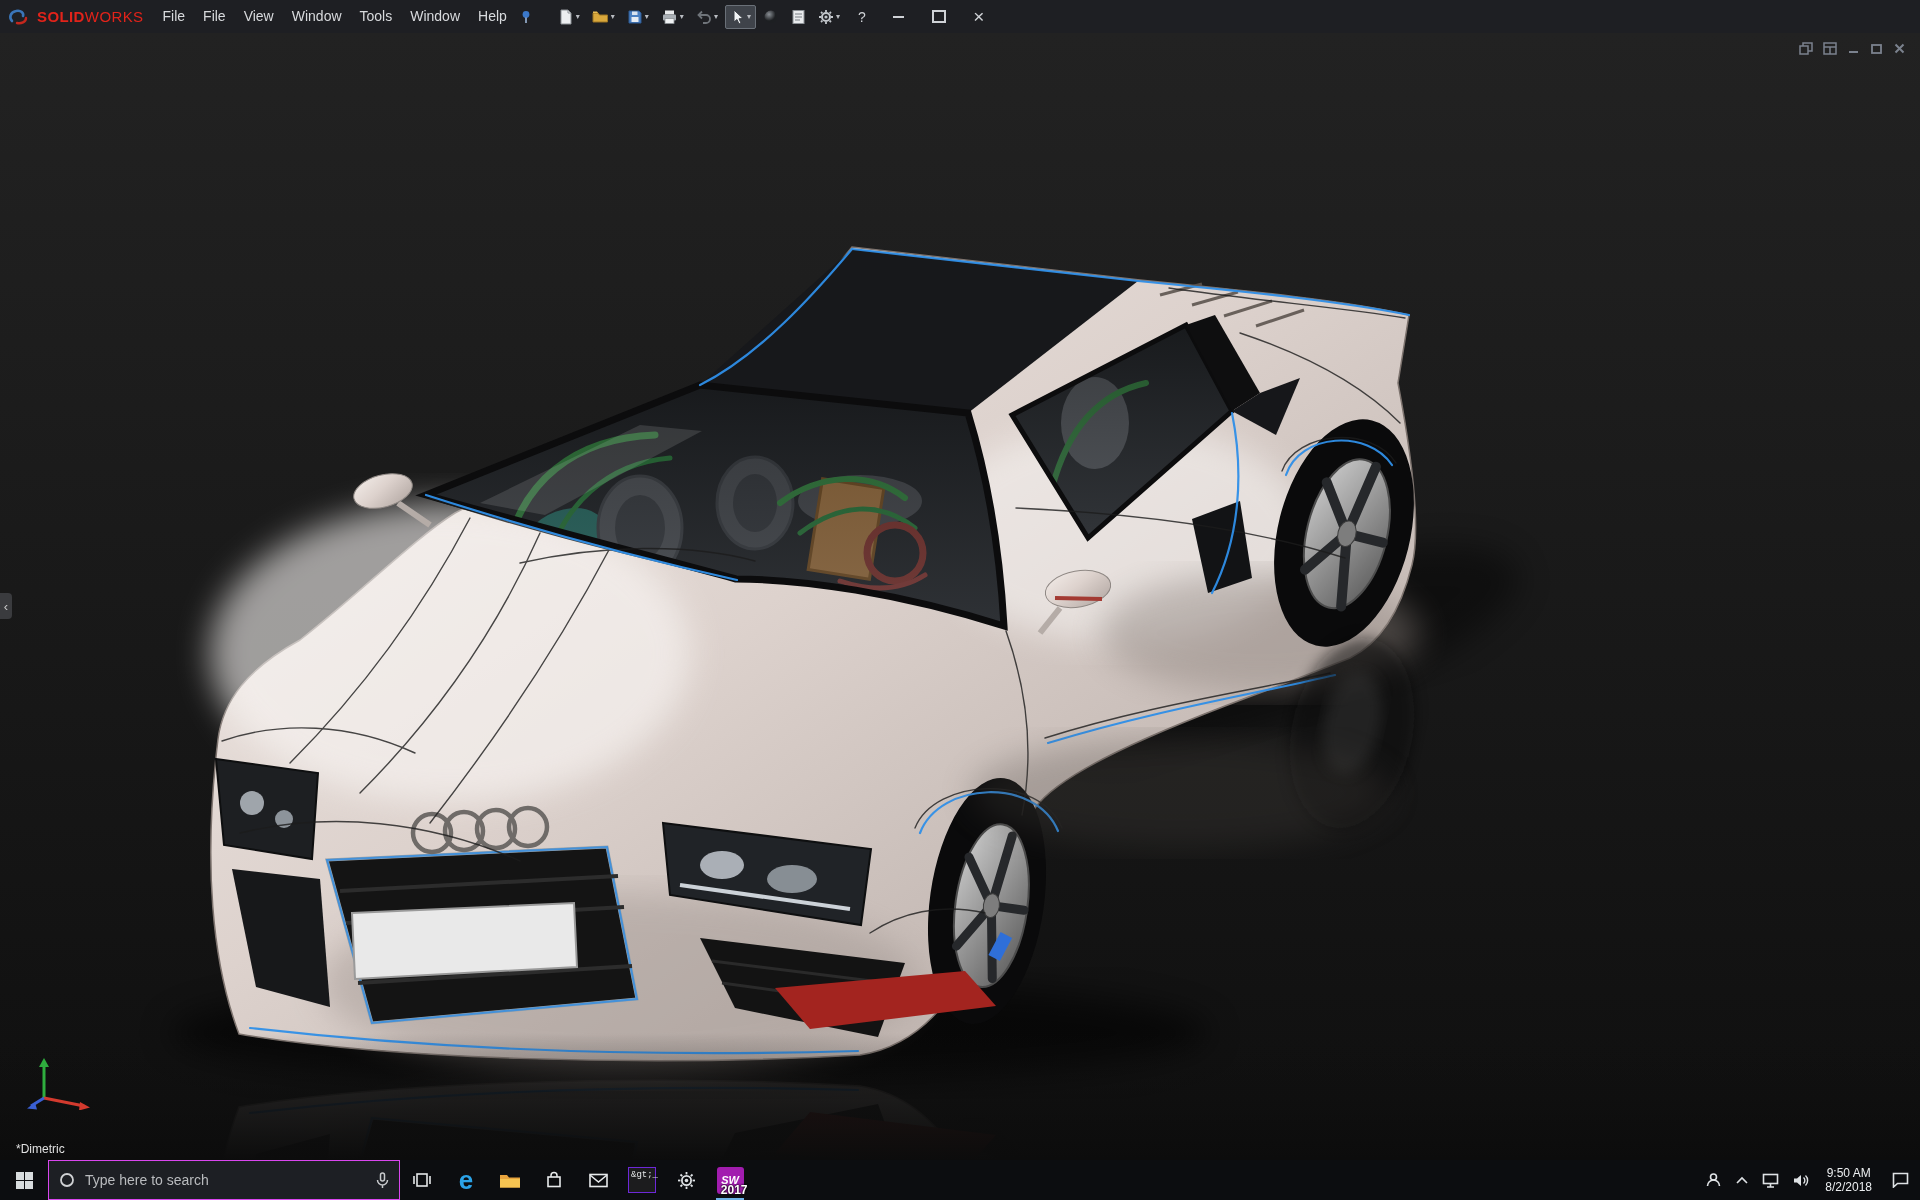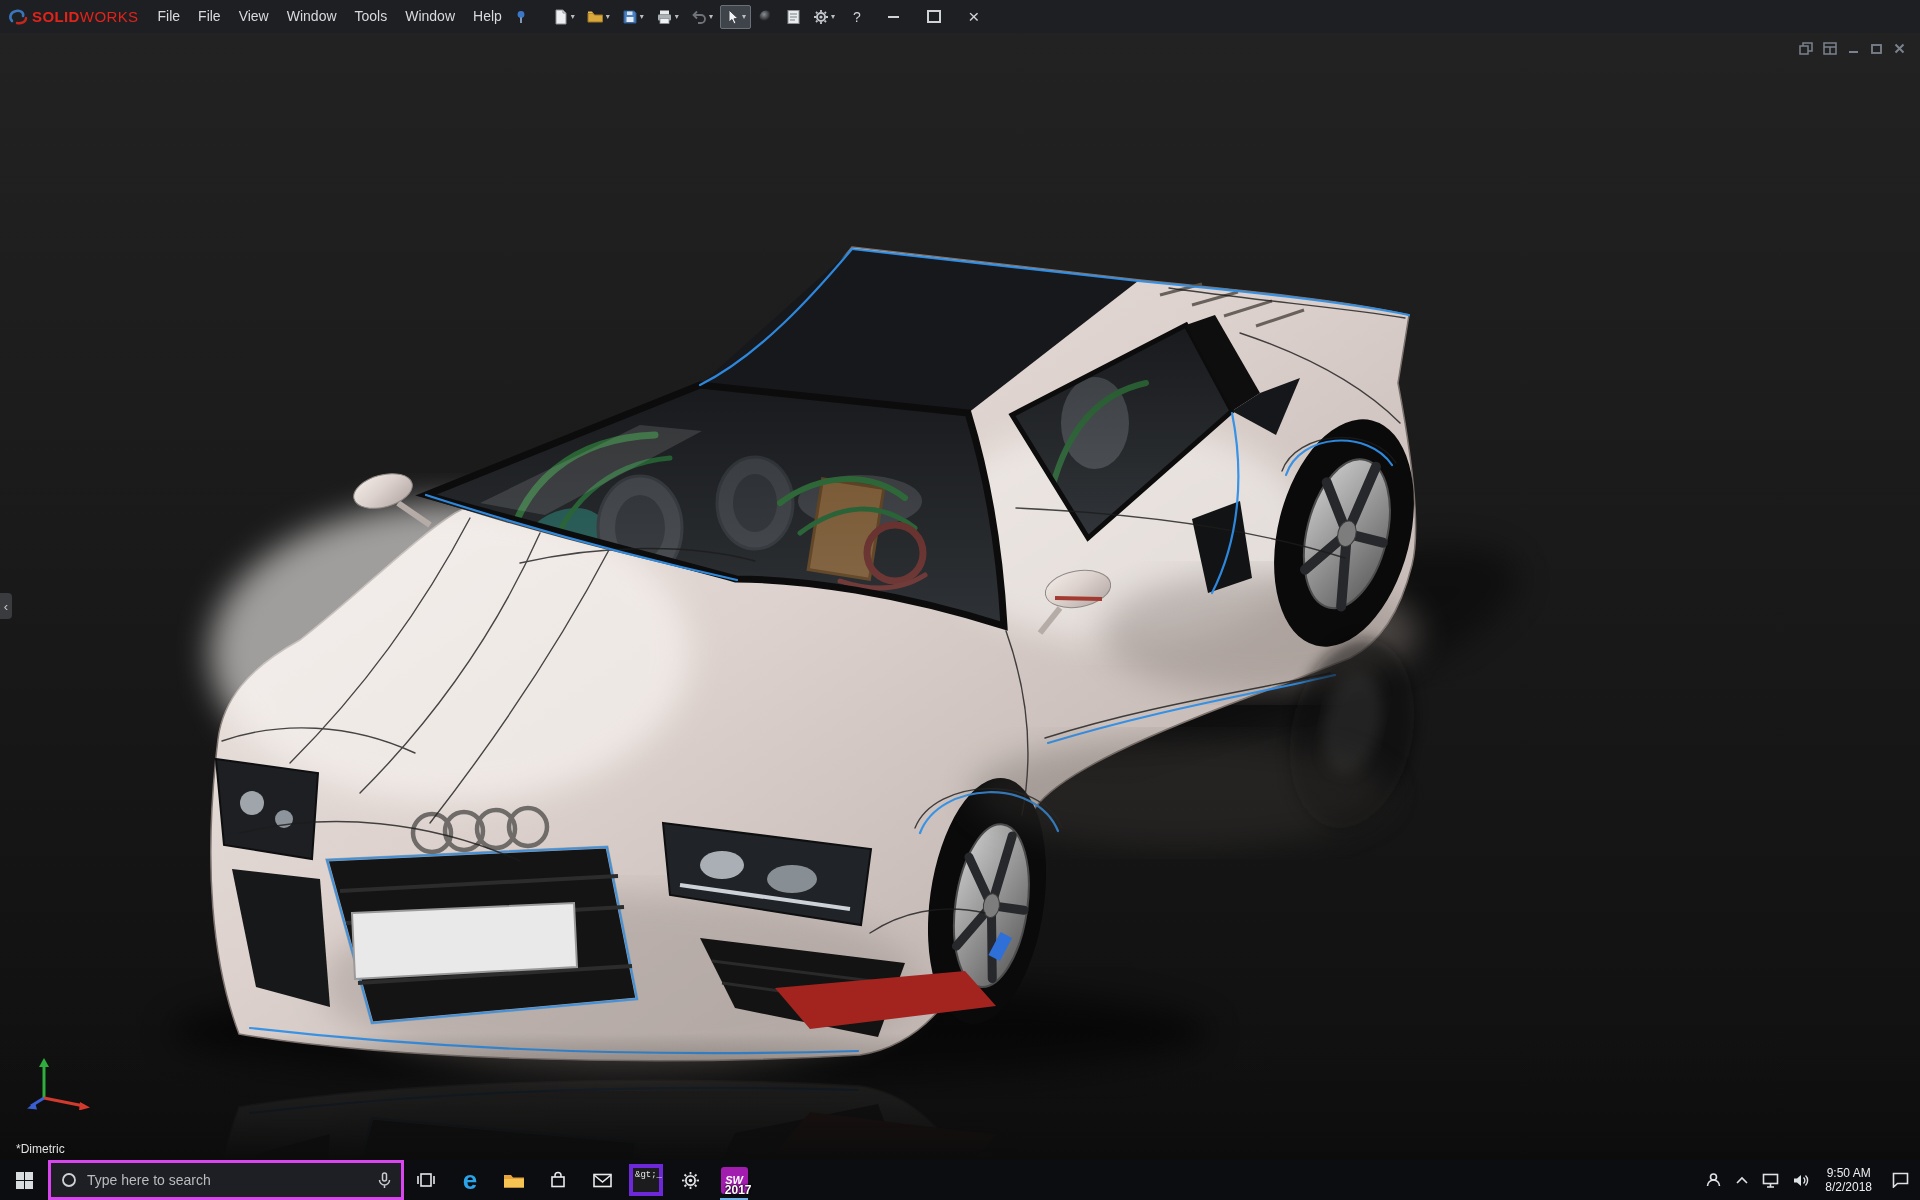--- a/index.html
+++ b/index.html
@@ -1,19 +1,19 @@
 <!DOCTYPE html>
 <html><head>
 <meta charset="utf-8">
 <style>
   html,body{margin:0;padding:0;width:1920px;height:1200px;overflow:hidden;background:#000;
     font-family:"Liberation Sans",sans-serif;-webkit-font-smoothing:antialiased;}
   .menubar{position:absolute;top:0;left:0;right:0;height:33px;background:#1e1f23;display:flex;
     align-items:center;color:#d8dadd;z-index:20;font-size:14px;}
-  .logo{display:flex;align-items:center;padding:0 10px 0 8px;}
+  .logo{display:flex;align-items:center;gap:5px;padding:0 10px 0 8px;}
   .logo .sw-bold{color:#e2231a;font-weight:700;letter-spacing:.4px;font-size:15px;}
   .logo .sw-light{color:#e2231a;font-weight:400;letter-spacing:.4px;font-size:15px;}
   .mb-item{padding:0 9px;line-height:33px;cursor:default;}
   .pin{margin:0 10px 0 4px;display:flex;align-items:center;}
   .tbar{display:flex;align-items:center;gap:2px;margin-left:10px;}
   .tb-btn{display:flex;align-items:center;gap:2px;padding:3px 4px;border:1px solid transparent;border-radius:2px;}
   .tb-btn.active{background:#3f434a;border-color:#6a7078;}
   .caret{font-size:8px;color:#b9bcc1;line-height:1;}
   .mb-title{flex:1;text-align:center;font-size:13px;color:#d4d6d9;white-space:nowrap;}
   .mb-right{display:flex;align-items:center;}
@@ -27,21 +27,21 @@
   .viewport svg.scene{position:absolute;inset:0;}
   .mdi{position:absolute;top:9px;right:14px;display:flex;gap:10px;align-items:center;z-index:5;}
   .mdi .mdi-btn{opacity:.85;}
   .triad{position:absolute;left:26px;bottom:46px;z-index:5;}
   .view-label{position:absolute;left:16px;bottom:4px;color:#e0e0e0;font-size:12px;z-index:5;}
   .edge-tab{position:absolute;left:0;top:560px;width:12px;height:26px;background:#3a3b3e;
     border-radius:0 4px 4px 0;color:#c9c9c9;font-size:13px;display:flex;align-items:center;justify-content:center;z-index:5;}
   .taskbar{position:absolute;left:0;right:0;bottom:0;height:40px;background:#0c0d10;display:flex;
     align-items:stretch;z-index:30;color:#e6e8ea;}
   .tb-start{width:48px;display:flex;align-items:center;justify-content:center;}
-  .tb-search{width:330px;background:#1d1f24;border:3px solid #d946ef;display:flex;align-items:center;
+  .tb-search{width:330px;background:#1d1f24;border:1px solid #d946ef;display:flex;align-items:center;
     gap:8px;padding:0 10px;}
   .tb-search input{background:transparent;border:none;outline:none;color:#c9cbce;font-size:14px;
     font-family:"Liberation Sans",sans-serif;flex:1;}
   .tb-search input::placeholder{color:#b9bbbe;}
   .tb-app{width:44px;display:flex;align-items:center;justify-content:center;position:relative;}
   .tb-app.running::after{content:"";position:absolute;bottom:0;left:8px;right:8px;height:2px;background:#6fb3e8;}
   .sw-icon{width:27px;height:27px;background:#a21caf;border-radius:3px;position:relative;display:flex;
     align-items:center;justify-content:center;color:#fff;font-weight:700;font-size:11px;font-style:italic;}
   .sw-badge{position:absolute;bottom:-3px;right:-4px;font-size:12px;font-style:normal;font-weight:700;
     color:#fff;text-shadow:0 0 2px #000,0 0 2px #000;}
@@ -475,21 +475,21 @@
       <rect x="3" y="6" width="12" height="9.5" fill="none" stroke="#e8eaec" stroke-width="1.6"></rect>
     </svg>
   </div>
   <div class="tb-app">
     <svg width="19" height="15" viewBox="0 0 19 15">
       <rect x="1" y="1.5" width="17" height="12" fill="none" stroke="#e8eaec" stroke-width="1.6"></rect>
       <path d="M1,2 L9.5,9 L18,2" fill="none" stroke="#e8eaec" stroke-width="1.6"></path>
     </svg>
   </div>
   <div class="tb-app">
-    <div style="width:24px;height:22px;background:#1c1c1e;border:4px solid #6d28d9;display:flex;align-items:flex-start;justify-content:flex-start;padding:2px 0 0 2px;">
+    <div style="width:24px;height:22px;background:#1c1c1e;border:1px solid #6d28d9;display:flex;align-items:flex-start;justify-content:flex-start;padding:2px 0 0 2px;">
       <span class="cmd-glyph">&amp;gt;_</span>
     </div>
   </div>
   <div class="tb-app">
     <svg width="19" height="19" viewBox="0 0 19 19">
       <circle cx="9.5" cy="9.5" r="4.6" fill="none" stroke="#dfe2e5" stroke-width="1.8"></circle>
       <circle cx="9.5" cy="9.5" r="1.8" fill="#dfe2e5"></circle>
       <g stroke="#dfe2e5" stroke-width="1.8">
           <path d="M9.5,1 v2.4"></path>
           <path d="M9.5,15.6 v2.4"></path>

